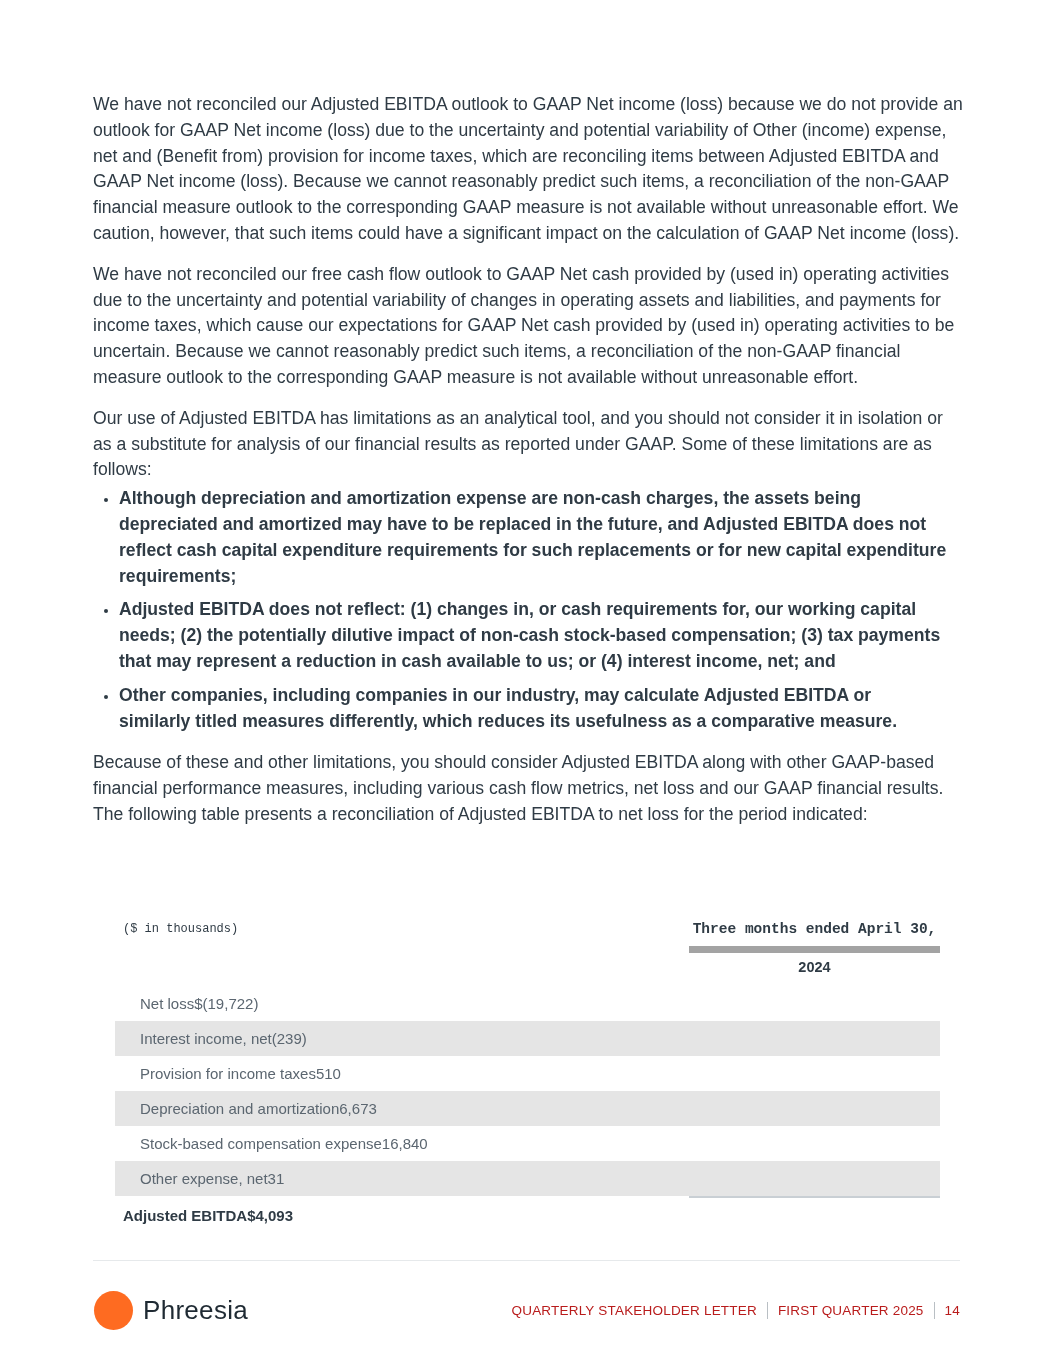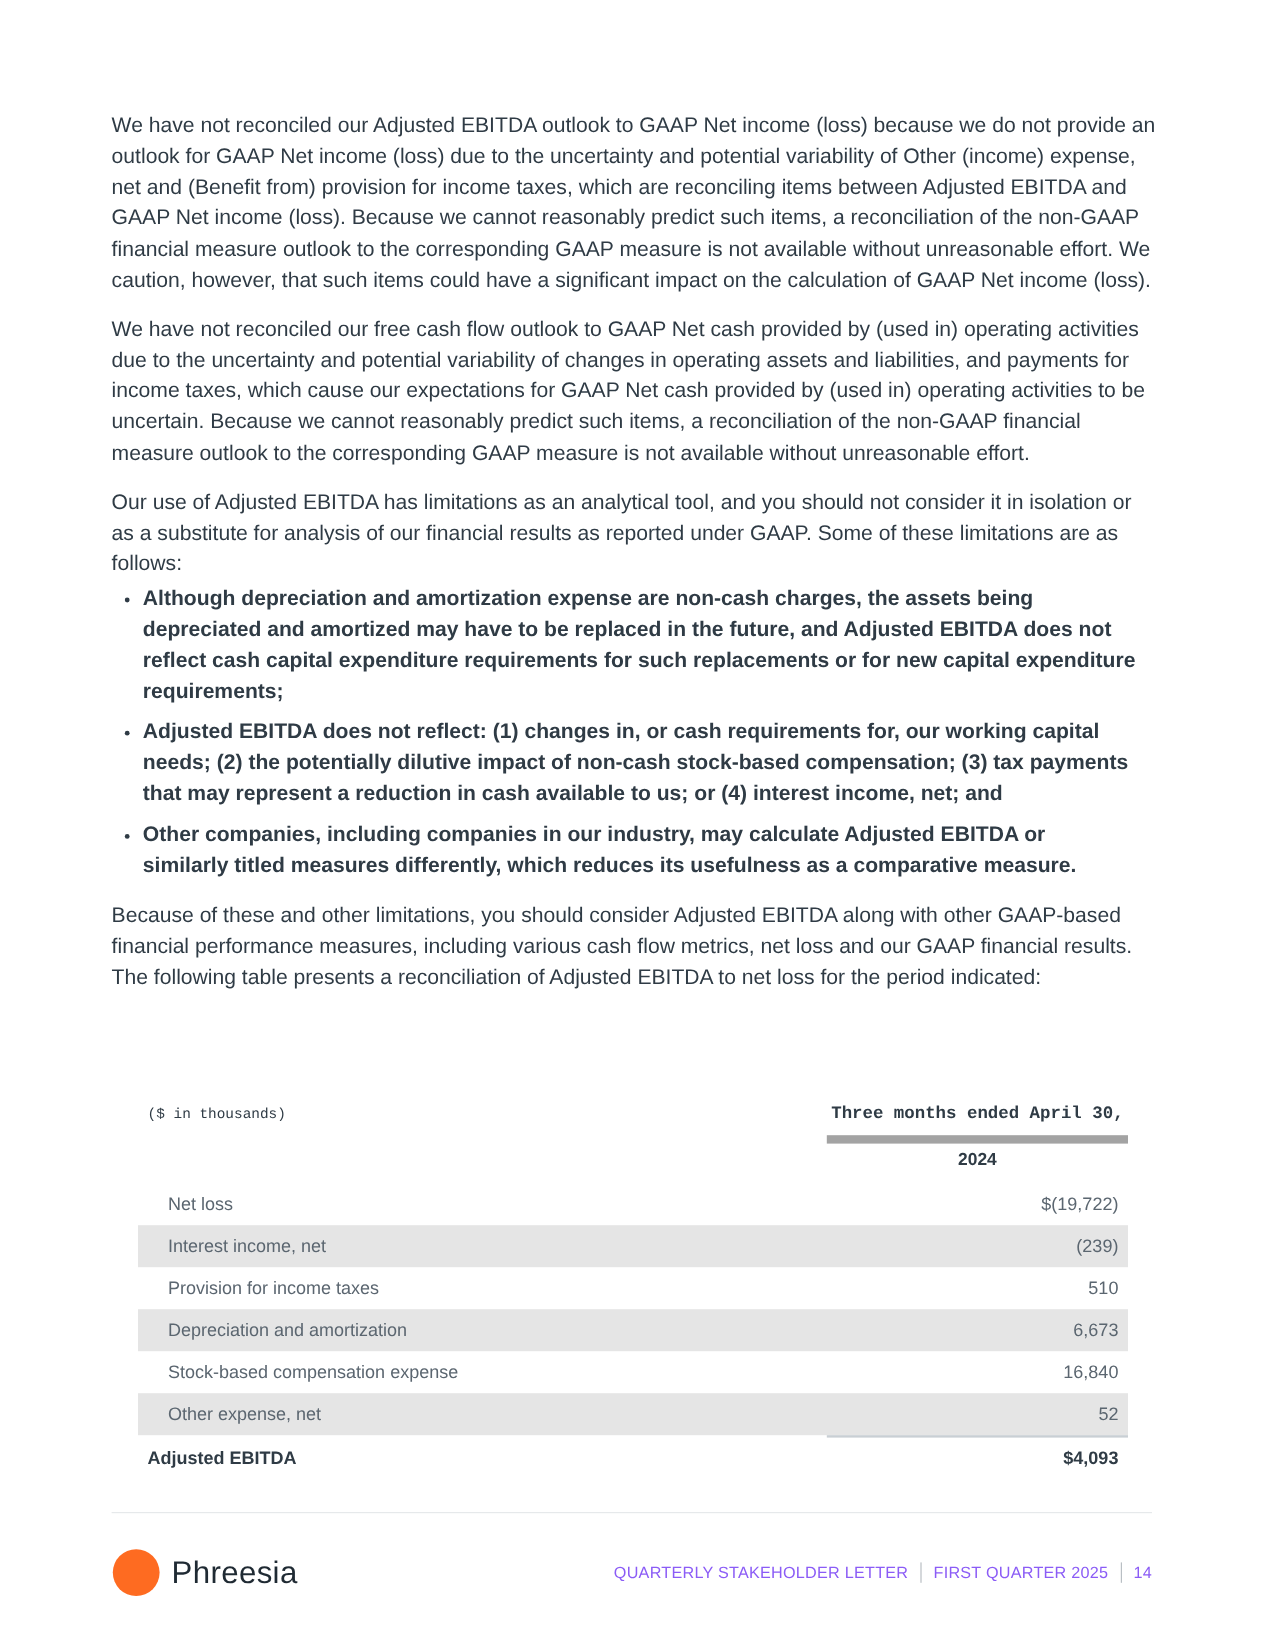--- a/index.html
+++ b/index.html
@@ -10,32 +10,32 @@
   ul.bullets { margin: -12px 16px 16px 0; padding: 0 0 0 26px; font-weight: bold; }
   ul.bullets li { font-size: 17.6px; line-height: 25.8px; margin: 0 0 8px 0; color: #2f3b45; }
   ul.bullets li::marker { font-size: 14px; }
   .table-wrap { position: absolute; left: 115px; top: 912px; width: 825px; }
   .thead-row { position: relative; height: 36px; font-family: Liberation Mono, monospace; }
   .units { position: absolute; left: 8px; top: 10px; font-size: 12px; color: #2f3b45; }
   .period { position: absolute; right: 0; top: 0; width: 251px; height: 34px; border-bottom: 7px solid #a3a3a3;
             text-align: center; font-size: 14.5px; font-weight: bold; line-height: 34px; color: #2f3b45; }
   .year-row { height: 38px; position: relative; }
   .year { position: absolute; right: 0; width: 251px; text-align: center; font-size: 14.5px; font-weight: bold; line-height: 38px; color: #2f3b45; }
-  .row { height: 35px; display: flex; align-items: center; justify-content: space-between; font-size: 15px; color: #5b6670; gap: 48px; }
+  .row { height: 35px; display: flex; align-items: center; font-size: 15px; color: #5b6670; }
   .row.shaded { background: #e5e5e5; }
   .row .label { padding-left: 25px; }
   .row .value { padding-right: 8px; }
   .row.total { color: #2f3b45; font-weight: bold; position: relative; }
   .row.total .label { padding-left: 8px; }
   .total-rule { height: 0; border-top: 2px solid #c9cfd4; width: 251px; margin-left: auto; }
   .footer-rule { position: absolute; left: 93px; top: 1260px; width: 867px; border-top: 1px solid #e6e9eb; }
   .logo { position: absolute; left: 94px; top: 1291px; display: flex; align-items: center; }
   .logo-dot { width: 39px; height: 39px; border-radius: 50%; background: #fe6b21; }
   .logo-text { margin-left: 10px; font-size: 26px; color: #1f2a33; letter-spacing: 0.3px; }
-  .footer-right { position: absolute; right: 95px; top: 1302px; font-size: 13.5px; color: #8b5cf6; display: flex; align-items: center; letter-spacing: 0.2px; }
+  .footer-right { position: absolute; right: 95px; top: 1302px; font-size: 13.5px; color: #b91c1c; display: flex; align-items: center; letter-spacing: 0.2px; }
   .sep { display: inline-block; width: 1px; height: 17px; background: #b9bfc4; margin: 0 10px; }
 </style>
 </head>
 <body>
 
 <div class="content">
   <p class="para">We have not reconciled our Adjusted EBITDA outlook to GAAP Net income (loss) because we do not provide an outlook for GAAP Net income (loss) due to the uncertainty and potential variability of Other (income) expense, net and (Benefit from) provision for income taxes, which are reconciling items between Adjusted EBITDA and GAAP Net income (loss). Because we cannot reasonably predict such items, a reconciliation of the non-GAAP financial measure outlook to the corresponding GAAP measure is not available without unreasonable effort. We caution, however, that such items could have a significant impact on the calculation of GAAP Net income (loss).</p>
   <p class="para">We have not reconciled our free cash flow outlook to GAAP Net cash provided by (used in) operating activities due to the uncertainty and potential variability of changes in operating assets and liabilities, and payments for income taxes, which cause our expectations for GAAP Net cash provided by (used in) operating activities to be uncertain. Because we cannot reasonably predict such items, a reconciliation of the non-GAAP financial measure outlook to the corresponding GAAP measure is not available without unreasonable effort.</p>
   <p class="para">Our use of Adjusted EBITDA has limitations as an analytical tool, and you should not consider it in isolation or as a substitute for analysis of our financial results as reported under GAAP. Some of these limitations are as follows:</p>
   <ul class="bullets">
@@ -69,21 +69,21 @@
   <div class="row shaded">
     <span class="label">Depreciation and amortization</span>
     <span class="value">6,673</span>
   </div>
   <div class="row">
     <span class="label">Stock-based compensation expense</span>
     <span class="value">16,840</span>
   </div>
   <div class="row shaded">
     <span class="label">Other expense, net</span>
-    <span class="value">52</span>
+    <span class="value">31</span>
   </div>
   <div class="total-rule"></div>
   <div class="row total">
     <span class="label">Adjusted EBITDA</span>
     <span class="value">$4,093</span>
   </div>
 </div>
 
 <div class="footer-rule"></div>
 

